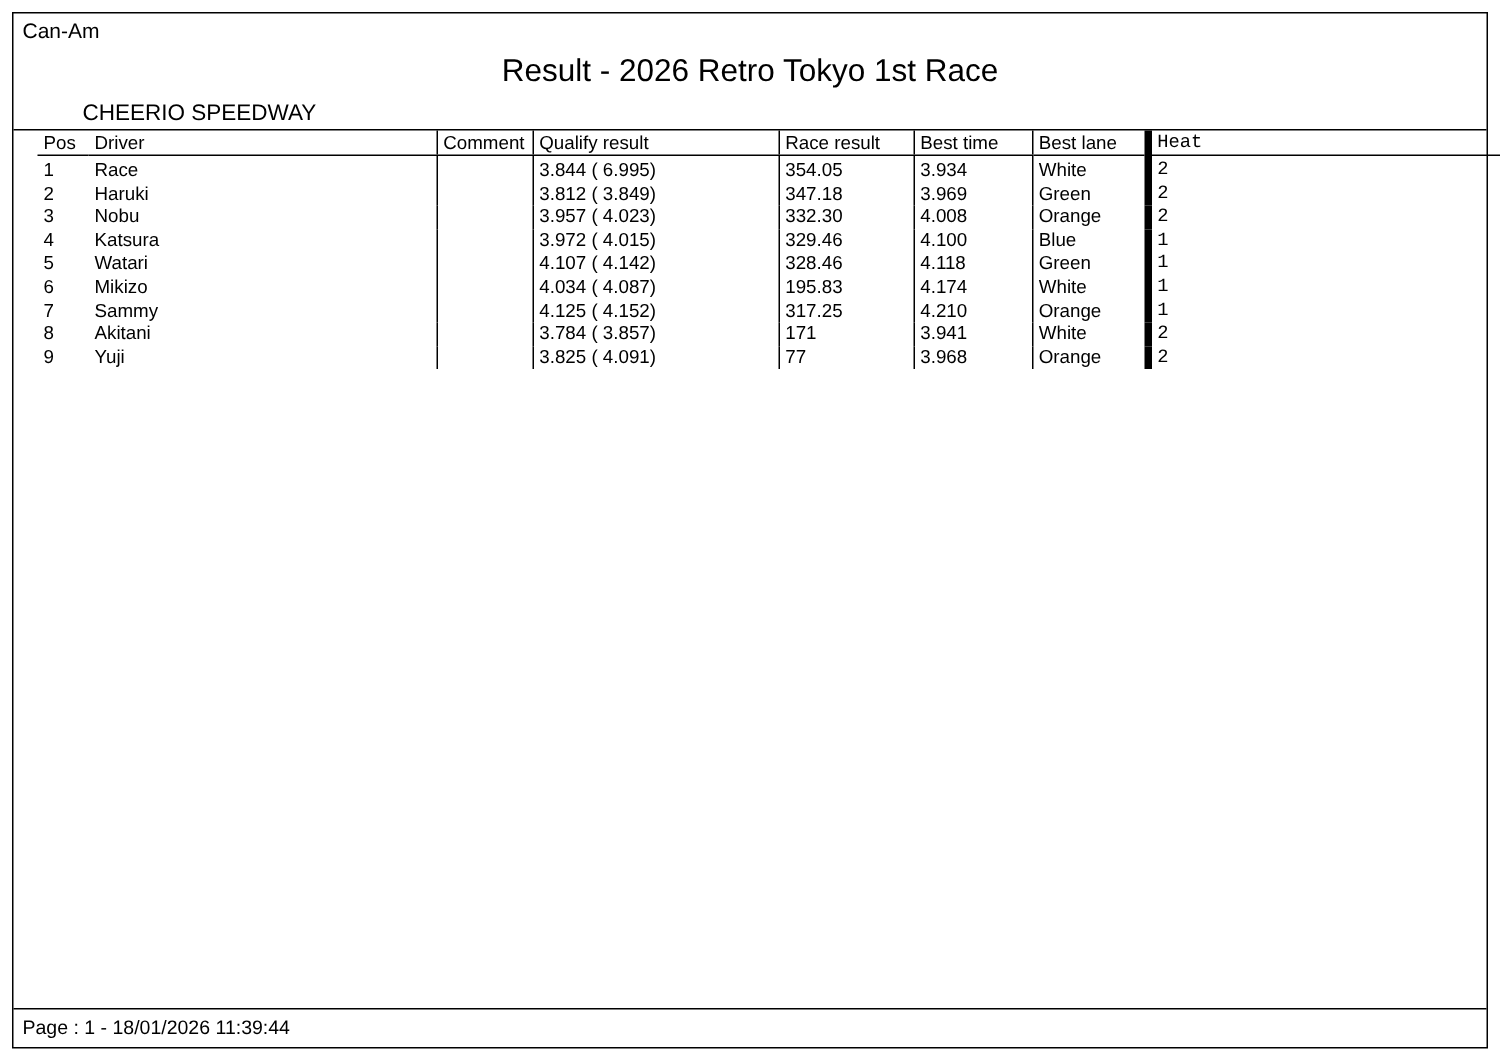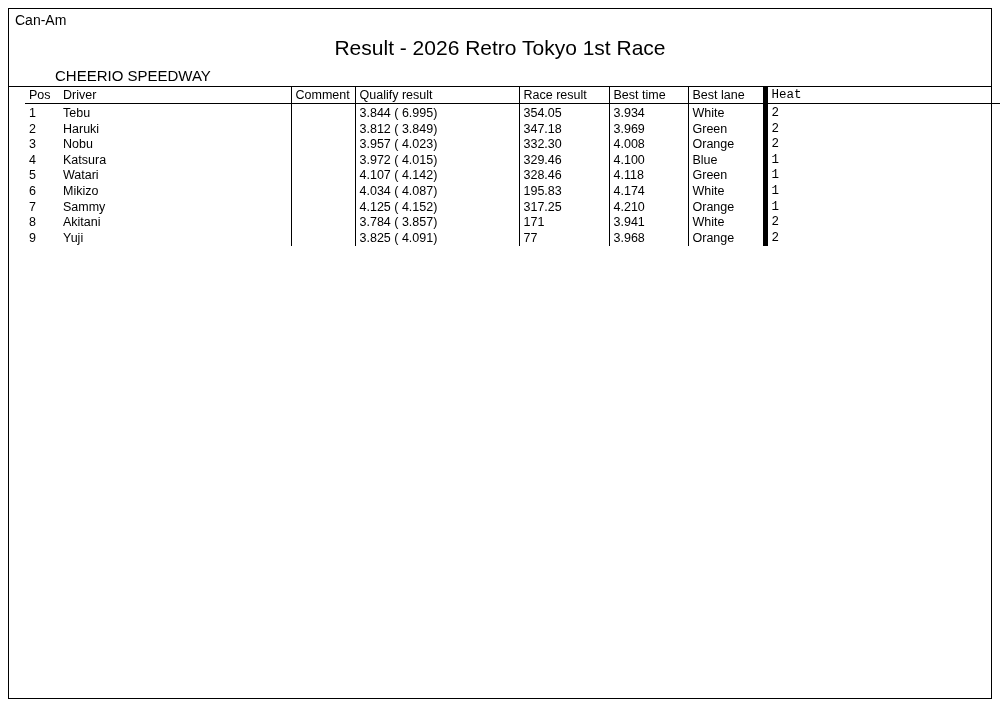--- a/index.html
+++ b/index.html
@@ -156,21 +156,21 @@
           <th class="col-qualify">Qualify result</th>
           <th class="col-race">Race result</th>
           <th class="col-besttime">Best time</th>
           <th class="col-bestlane">Best lane</th>
           <th class="col-heat">Heat</th>
         </tr>
       </thead>
       <tbody>
         <tr>
           <td class="col-pos">1</td>
-          <td class="col-driver">Tebu</td>
+          <td class="col-driver">Race</td>
           <td class="col-comment"></td>
           <td class="col-qualify">3.844 ( 6.995)</td>
           <td class="col-race">354.05</td>
           <td class="col-besttime">3.934</td>
           <td class="col-bestlane">White</td>
           <td class="col-heat">2</td>
         </tr>
         <tr>
           <td class="col-pos">2</td>
           <td class="col-driver">Haruki</td>
@@ -247,15 +247,18 @@
           <td class="col-comment"></td>
           <td class="col-qualify">3.825 ( 4.091)</td>
           <td class="col-race"> 77</td>
           <td class="col-besttime">3.968</td>
           <td class="col-bestlane">Orange</td>
           <td class="col-heat">2</td>
         </tr>
       </tbody>
     </table>
 
+    <div class="footer-block">
+      <div class="footer-text">Page : 1 - 18/01/2026  11:39:44</div>
+    </div>
 
   </div>
 </div>
 
 </body></html>

